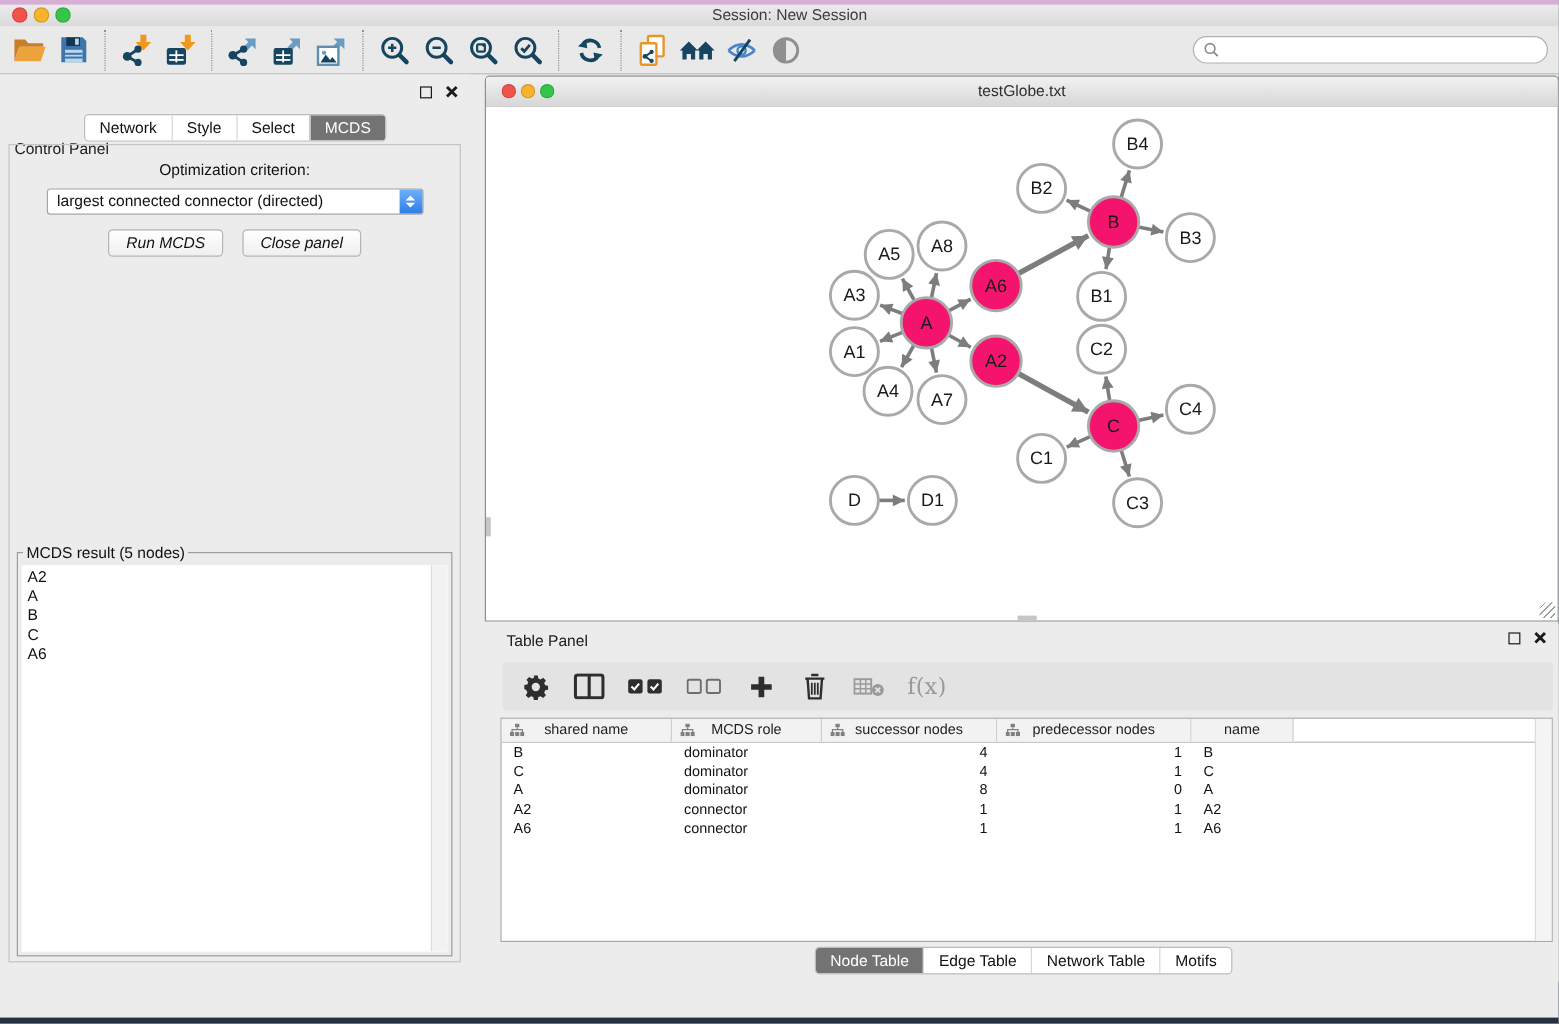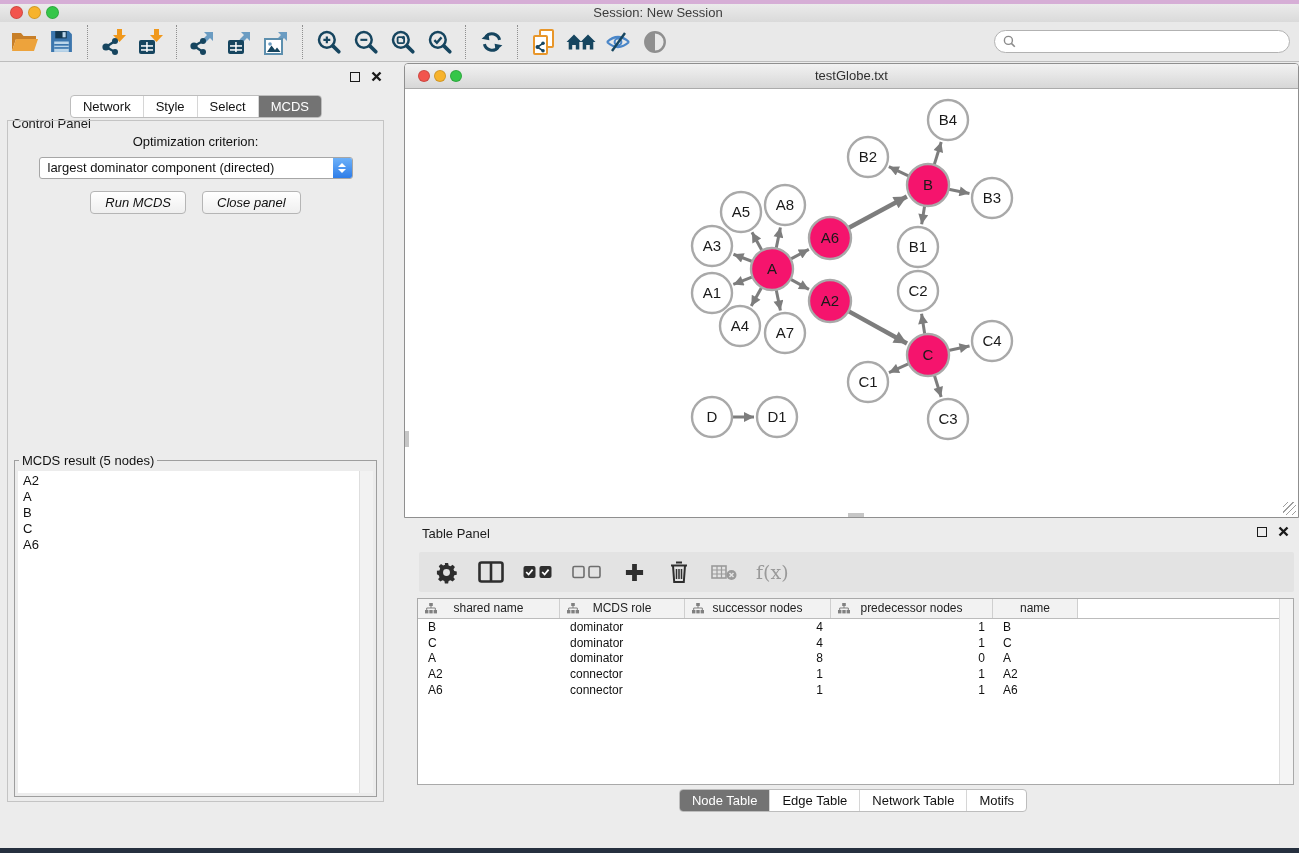--- a/index.html
+++ b/index.html
@@ -257,21 +257,21 @@
       <div class="seg">
           <div class="seg-tab">Network</div>
           <div class="seg-tab">Style</div>
           <div class="seg-tab">Select</div>
           <div class="seg-tab active">MCDS</div>
         </div>
     </div>
     <div class="cp-box">
       <div class="criterion-label">Optimization criterion:</div>
       <div class="dropdown">
-        <span>largest dominator component (directed)</span>
+        <span>largest connected connector (directed)</span>
         <span class="dd-stepper">
           <span class="dd-up"></span>
             <span class="dd-down"></span>
         </span>
       </div>
       <div class="btn-row">
         <span class="push-btn">Run MCDS</span>
         <span class="push-btn">Close panel</span>
       </div>
       <fieldset class="result-group">

